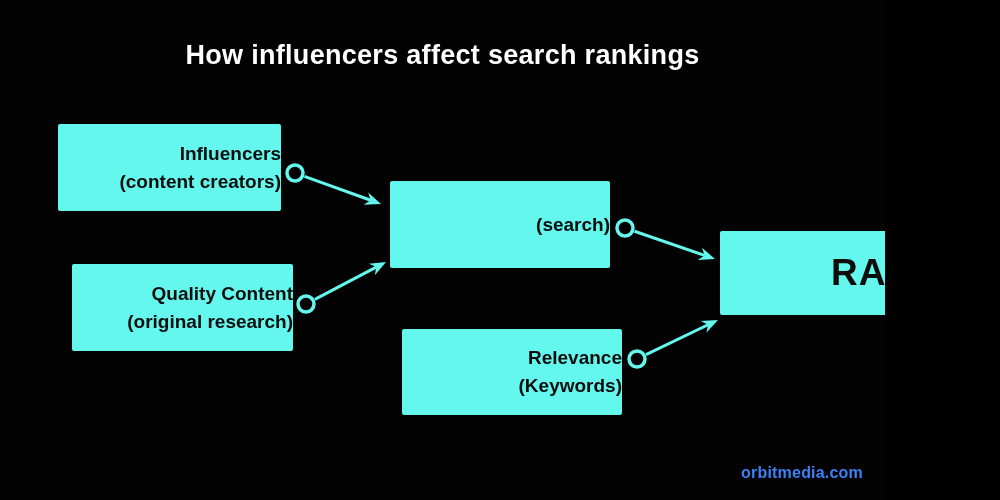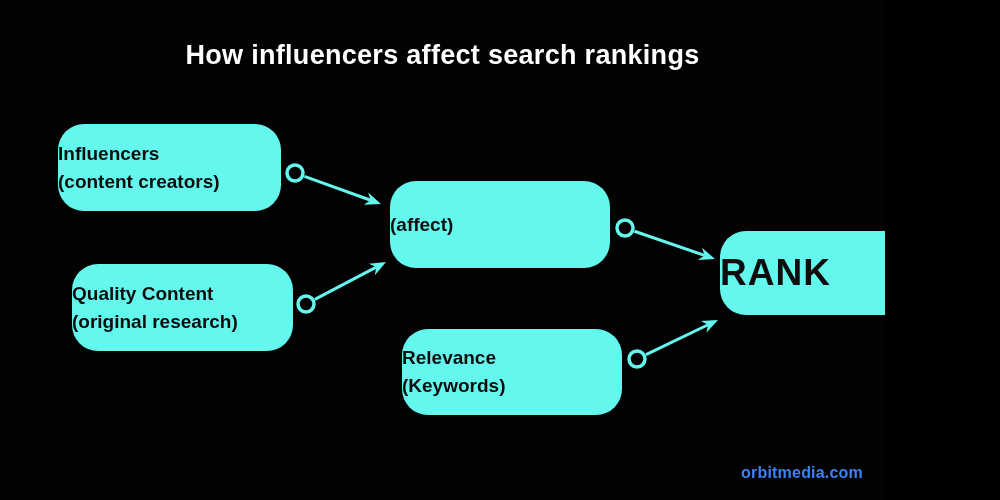--- a/index.html
+++ b/index.html
@@ -19,24 +19,24 @@
     width: 100%;
     text-align: center;
     color: #ffffff;
     font-size: 27px;
     font-weight: 800;
     letter-spacing: 0.3px;
   }
   .node {
     position: absolute;
     background: #64F7EE;
-    border-radius: 26px;
+    border-radius: 2px;
     display: flex;
     flex-direction: column;
-    align-items: flex-start;
+    align-items: flex-end;
     justify-content: center;
     color: #0d0d0d;
     font-weight: 700;
     font-size: 19px;
     line-height: 1.45;
     text-align: center;
   }
   .node-influencers { left: 58px;  top: 124px; width: 223px; height: 87px; }
   .node-quality     { left: 72px;  top: 264px; width: 221px; height: 87px; }
   .node-authority   { left: 390px; top: 181px; width: 220px; height: 87px; }
@@ -98,21 +98,21 @@
     <span>Influencers</span>
     <span>(content creators)</span>
   </div>
 
   <div class="node node-quality">
     <span>Quality Content</span>
     <span>(original research)</span>
   </div>
 
   <div class="node node-authority">
-    <span>(affect)</span>
+    <span>(search)</span>
   </div>
 
   <div class="node node-relevance">
     <span>Relevance</span>
     <span>(Keywords)</span>
   </div>
 
   <div class="node node-rank">
     <span class="rank-label">RANK</span>
   </div>

